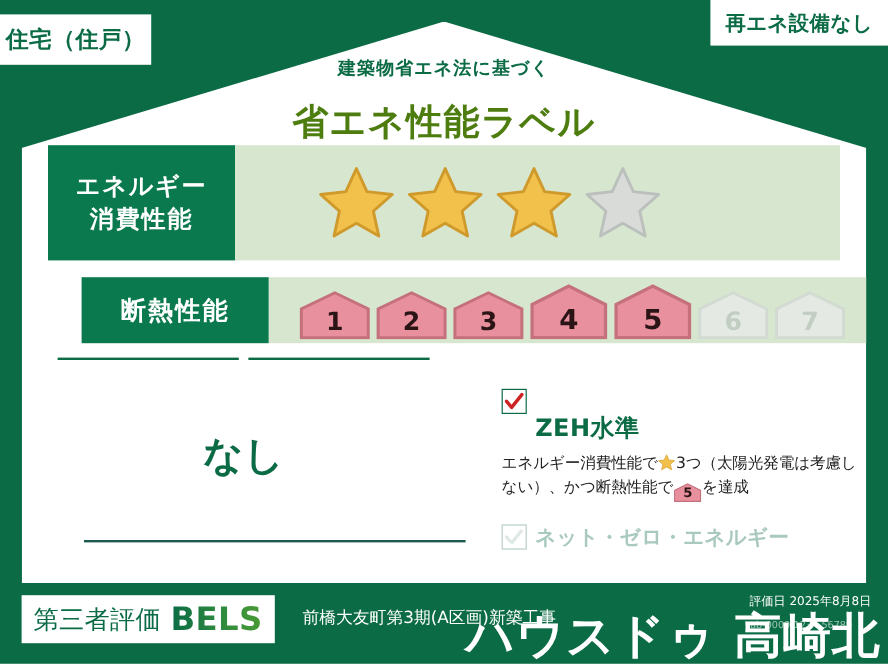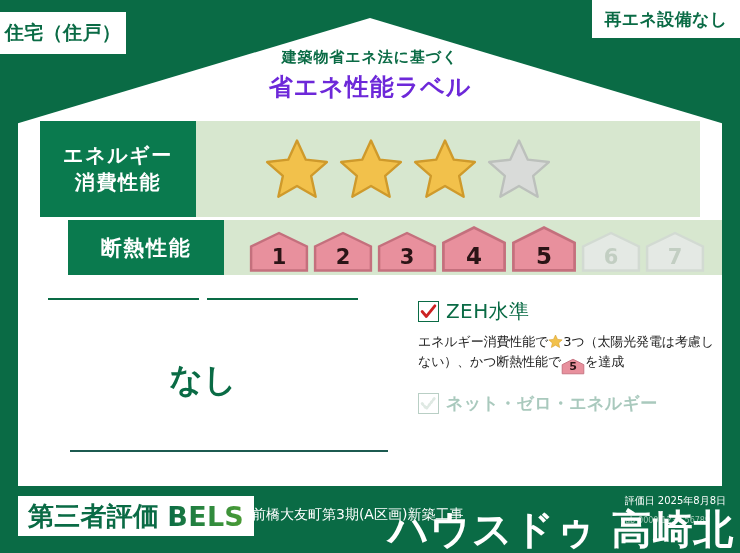--- a/index.html
+++ b/index.html
@@ -22,26 +22,26 @@
 
   
   #panel{
     position:absolute;left:18px;top:18px;width:704px;height:468px;
     background:#ffffff;
     -webkit-clip-path:polygon(0% 22.5%, 50% 0%, 100% 22.5%, 100% 100%, 0% 100%);
     clip-path:polygon(0% 22.5%, 50% 0%, 100% 22.5%, 100% 100%, 0% 100%);
   }
   #title-wrap{position:absolute;left:0;right:0;top:30px;text-align:center;}
   #title-sub{font-size:15px;font-weight:bold;color:#0a6b45;letter-spacing:.06em;line-height:1.2;}
-  #title-main{font-size:24px;font-weight:bold;color:#6d28d9;letter-spacing:.04em;line-height:1.25;margin-top:6px;}
+  #title-main{font-size:30px;font-weight:bold;color:#4d7c0f;letter-spacing:.04em;line-height:1.25;margin-top:18px;}
 
   
   .perf-row{position:absolute;left:22px;width:660px;display:flex;align-items:stretch;border-radius:24px;}
   #row-energy{top:103px;height:96px;}
-  #row-insul{top:202px;height:55px;padding-left:28px;}
+  #row-insul{top:213px;height:55px;padding-left:28px;}
   .perf-label{
     background:#0a7a4e;color:#fff;font-weight:bold;
     display:flex;flex-direction:column;align-items:center;justify-content:center;
     letter-spacing:.08em;flex:0 0 156px;
   }
   #row-energy .perf-label{font-size:20px;line-height:1.35;}
   #row-insul .perf-label{font-size:21px;}
   .perf-body{
     flex:1;background:#d7e7cf;display:flex;align-items:center;
   }
@@ -73,41 +73,41 @@
   #divider{position:absolute;left:30px;top:152px;width:318px;height:2px;background:#1c5a50;}
 
   #zeh{position:absolute;left:378px;top:0;width:300px;}
   .zeh-line{display:flex;align-items:center;gap:7px;}
   .chk{
     width:21px;height:21px;border:1.6px solid #0a6b45;background:#fff;
     display:flex;align-items:center;justify-content:center;box-sizing:border-box;flex:0 0 auto;
   }
   .chk.off{border-color:#b9cfc5;}
   .chk svg{width:17px;height:17px;display:block;}
-  #zeh-title{font-size:20px;font-weight:normal;color:#0a6b45;letter-spacing:.02em;}
+  #zeh-title{font-size:20px;font-weight:bold;color:#0a6b45;letter-spacing:.02em;margin-top:45px;}
   #zeh-desc{
     margin-top:7px;font-size:13px;color:#222;line-height:1.55;letter-spacing:-.01em;
   }
   #zeh-desc .inline-star{display:inline-block;vertical-align:-3px;width:15px;height:15px;}
   #zeh-desc .inline-grade{
     display:inline-block;vertical-align:-4px;position:relative;width:24px;height:17px;
     text-align:center;font-weight:bold;font-size:11px;color:#2b1416;
   }
   #zeh-desc .inline-grade svg{position:absolute;inset:0;width:100%;height:100%;}
   #zeh-desc .inline-grade i{position:relative;z-index:2;font-style:normal;line-height:17px;}
   #nze{margin-top:17px;}
   #nze .label{font-size:17px;font-weight:bold;color:#a9c9bd;letter-spacing:.02em;}
 
   
   #footer{position:absolute;left:0;bottom:0;width:740px;height:67px;background:#0a6b45;}
   #bels-box{
     position:absolute;left:18px;top:10px;height:40px;background:#fff;
     display:flex;align-items:center;padding:0 10px;box-sizing:border-box;
   }
-  #bels-jp{font-size:26px;font-weight:bold;color:#0a6b45;letter-spacing:.01em;}
+  #bels-jp{font-size:21px;font-weight:normal;color:#0a6b45;letter-spacing:.01em;}
   #bels-en{font-size:27px;font-weight:bold;margin-left:8px;letter-spacing:.01em;
     background:linear-gradient(90deg,#0a6b45 0%,#2f8a3e 55%,#4a9b35 100%);
     -webkit-background-clip:text;background-clip:text;color:transparent;}
   #project{
     position:absolute;left:252px;top:20px;color:#fff;font-size:14px;white-space:nowrap;
   }
   #eval-date{
     position:absolute;right:14px;top:8px;color:#fff;font-size:10px;white-space:nowrap;
   }
   #license{

